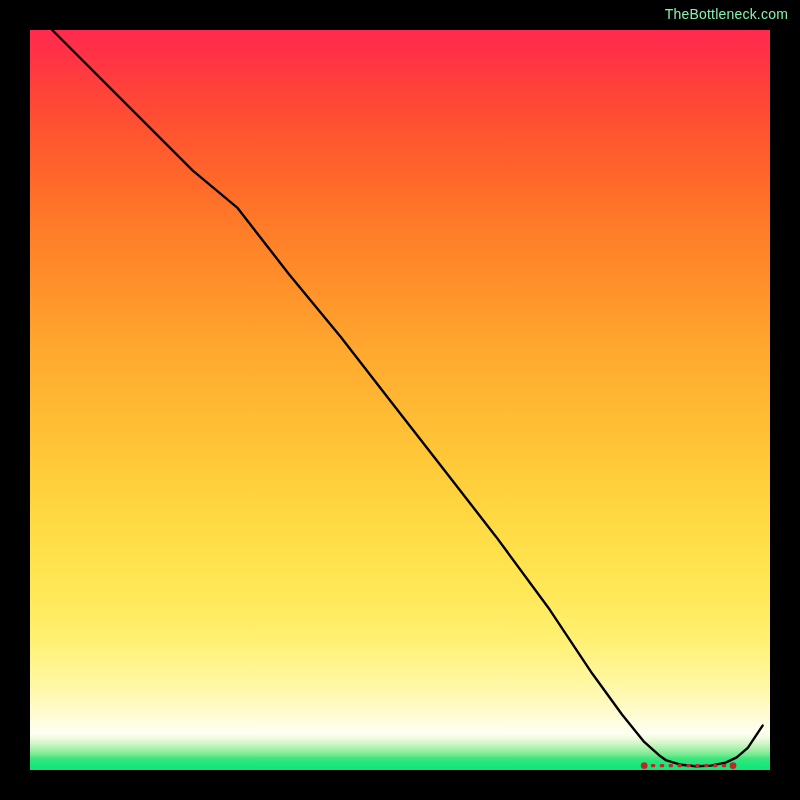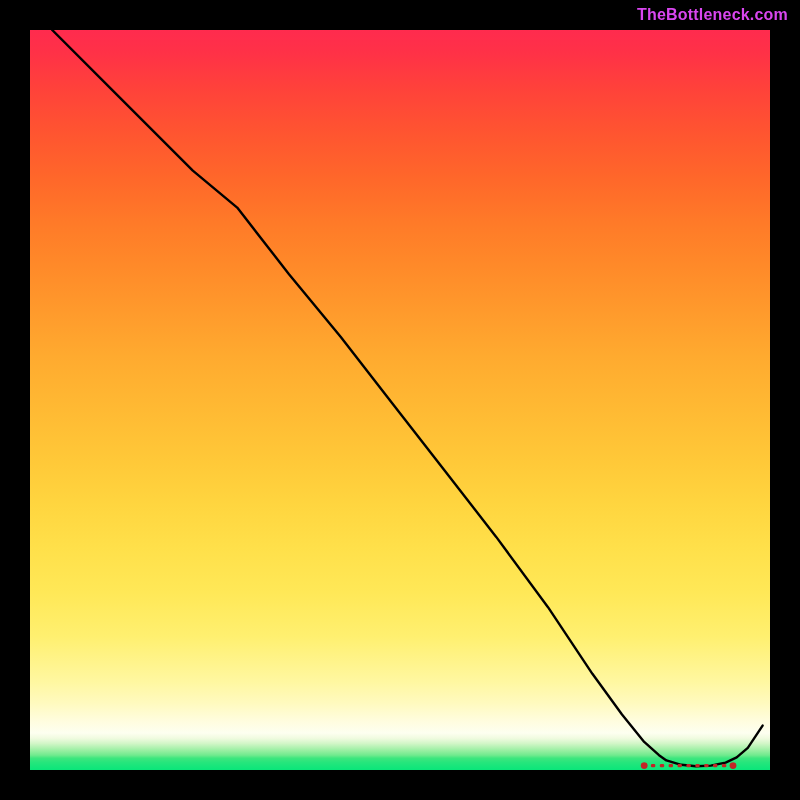--- a/index.html
+++ b/index.html
@@ -14,23 +14,23 @@
   .frame {
     position: relative;
     width: 800px;
     height: 800px;
     background: #000;
   }
   .watermark {
     position: absolute;
     top: 6px;
     right: 12px;
-    color: #d946ef;
-    font-size: 16px;
-    font-weight: 700;
+    color: #86efac;
+    font-size: 14px;
+    font-weight: 400;
     letter-spacing: 0.2px;
     z-index: 5;
   }
   .plot-area {
     position: absolute;
     left: 30px;
     top: 30px;
     width: 740px;
     height: 740px;
   }

